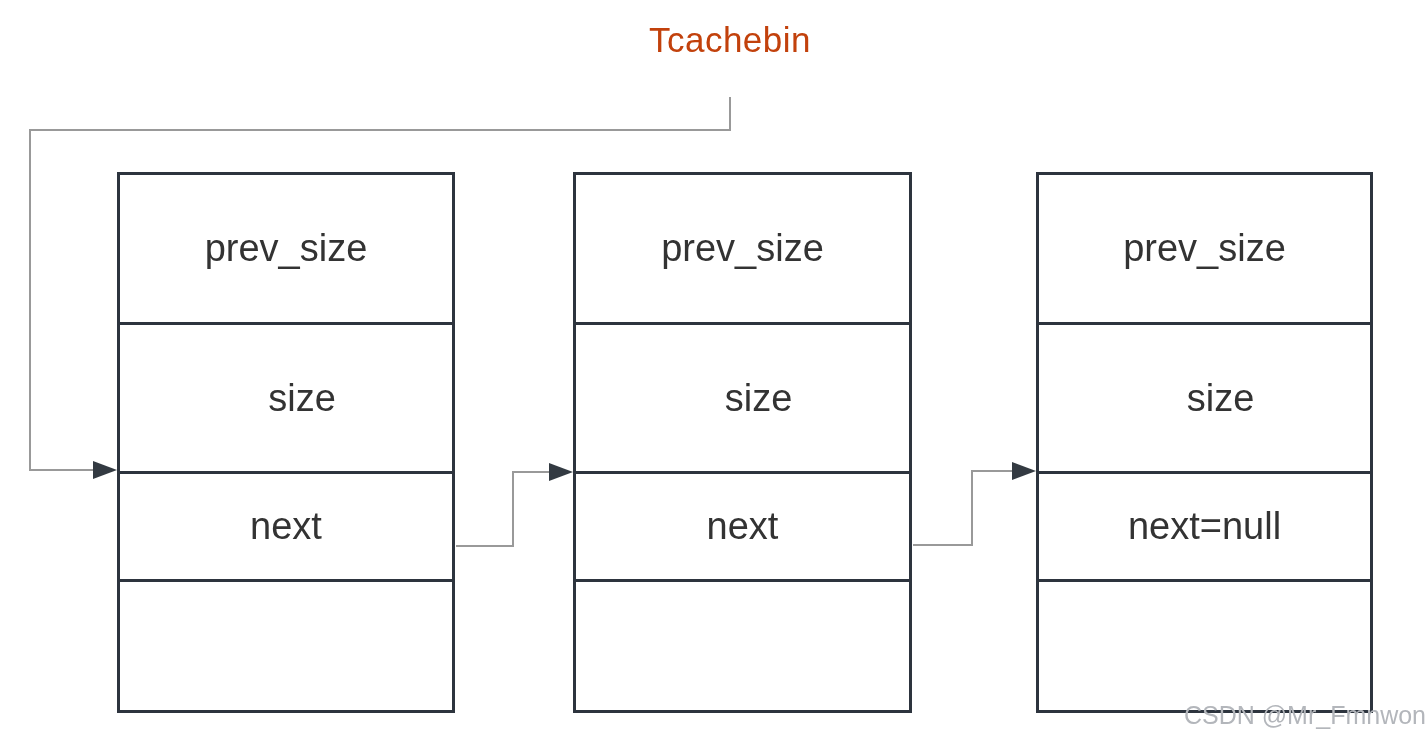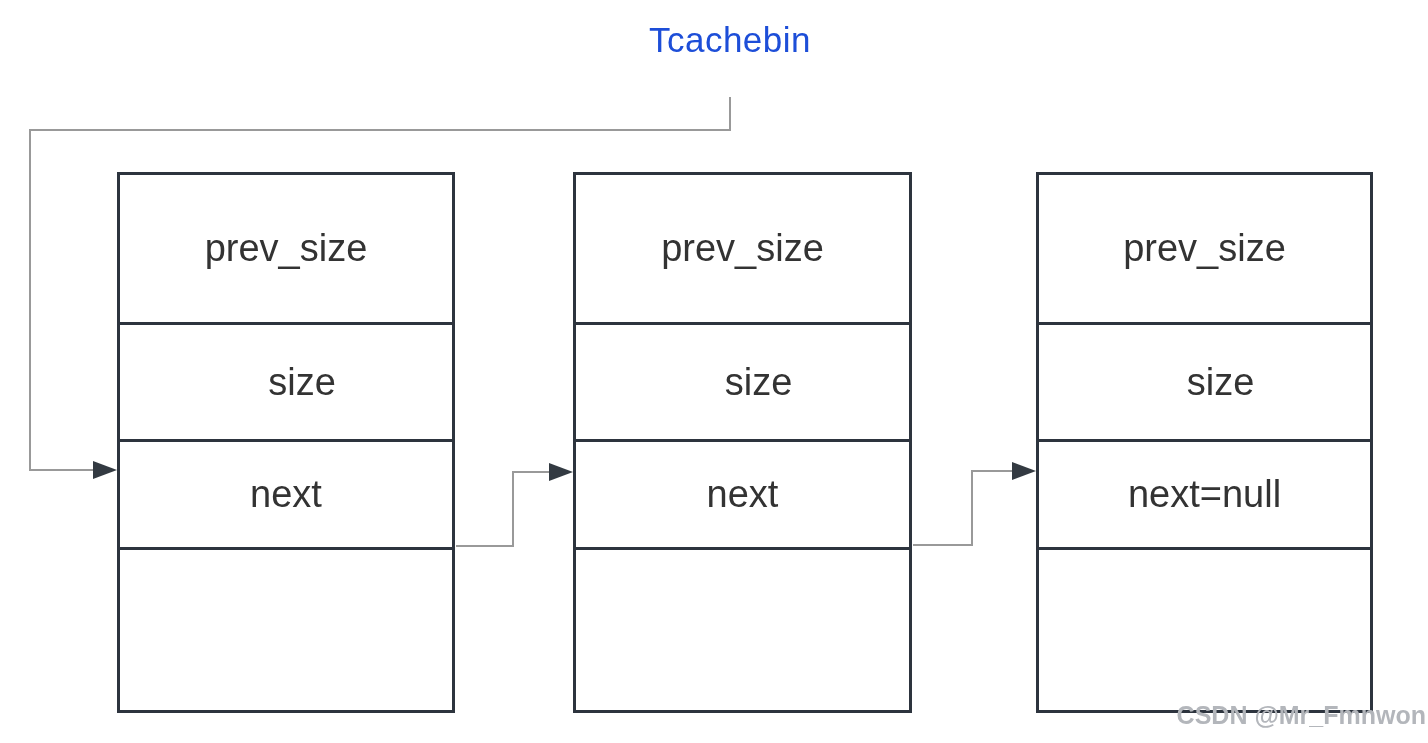--- a/index.html
+++ b/index.html
@@ -15,21 +15,21 @@
     background: #ffffff;
     overflow: hidden;
   }
   .diagram-title {
     position: absolute;
     left: 555px;
     top: 20px;
     width: 350px;
     text-align: center;
     font-size: 35px;
-    color: #1d4ed8;
+    color: #c2410c;
     letter-spacing: 0.5px;
   }
   .connectors {
     position: absolute;
     left: 0;
     top: 0;
     width: 1428px;
     height: 743px;
     pointer-events: none;
   }
@@ -49,31 +49,30 @@
   .field {
     box-sizing: border-box;
     display: flex;
     align-items: center;
     justify-content: center;
     font-size: 38px;
     color: #333333;
   }
   .field + .field { border-top: 3px solid #2d343e; }
   .f-1 { height: 147px; }
-  .f-2 { height: 117px; padding-left: 32px; }
+  .f-2 { height: 149px; padding-left: 32px; }
   .f-3 { height: 108px; }
   .f-4 { flex: 1; }
   .watermark {
     position: absolute;
     top: 701px;
     right: 2px;
     font-size: 25px;
     color: #b3b6bb;
     white-space: nowrap;
-    font-weight: bold;
   }
 </style>
 </head>
 <body>
 
 <div class="stage">
 
   <div class="diagram-title">Tcachebin</div>
 
   <svg class="connectors" viewBox="0 0 1428 743" xmlns="http://www.w3.org/2000/svg">

